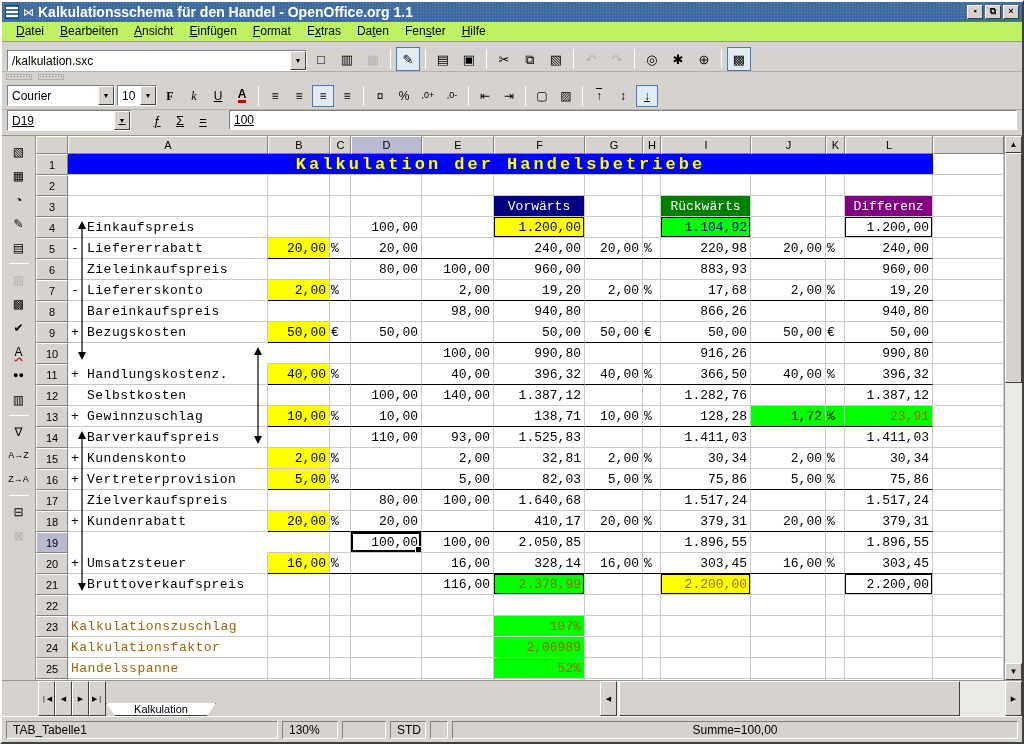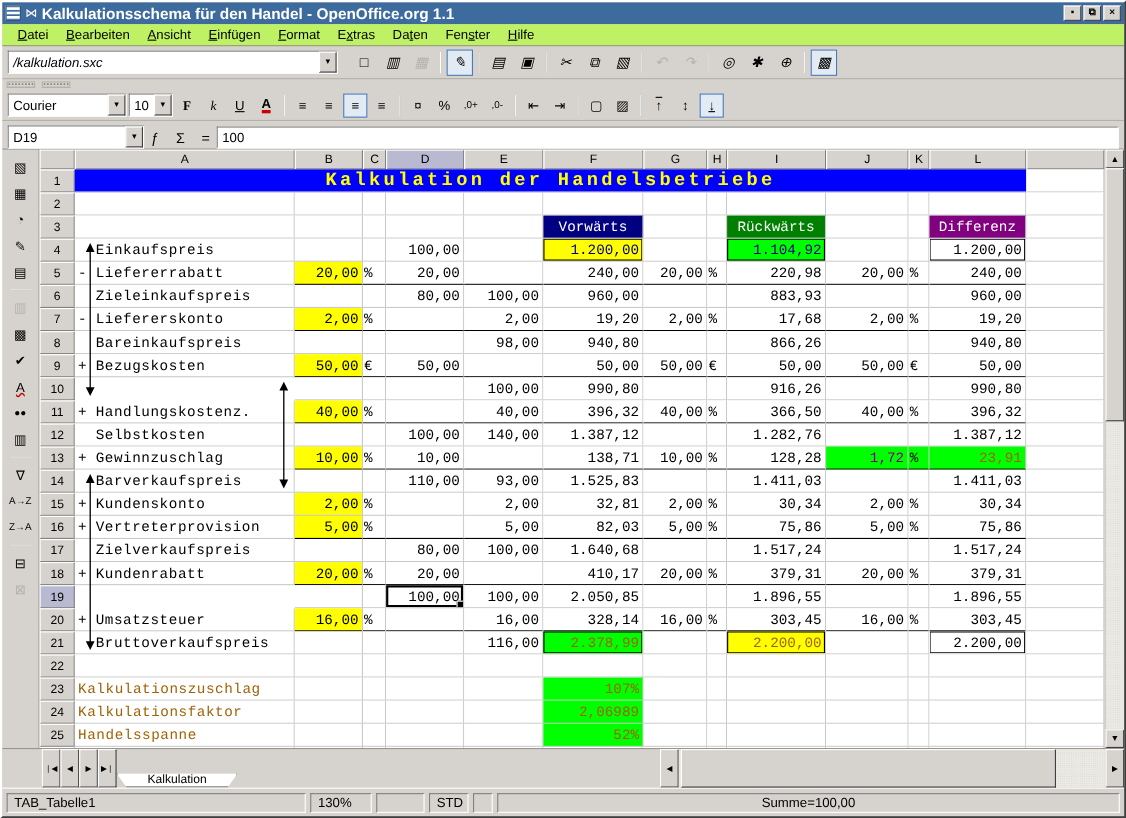--- a/index.html
+++ b/index.html
@@ -13,21 +13,21 @@
     background-image:linear-gradient(#3E6B9E 2px,transparent 2px);background-size:100% 4px;background-position:0 3px;}
   .pin-glyph{color:#fff;font-size:11px;line-height:14px;}
   .title-text{color:#fff;font-weight:bold;font-size:14px;flex:1;white-space:nowrap;overflow:hidden;}
   .tb-ctl{width:16px;height:14px;background:#D6D3CE;border:1px solid;border-color:#fff #404040 #404040 #fff;
     font-size:9px;line-height:11px;text-align:center;font-weight:bold;color:#000;cursor:default;}
   
   .menubar{flex:0 0 20px;display:flex;align-items:center;padding:0 6px;background:#bef264;border-bottom:1px solid #9a968f;}
   .menu-item{padding:2px 8px 3px 8px;white-space:nowrap;}
   .menu-item u{text-decoration:underline;}
   
-  .funcbar{flex:0 0 30px;display:flex;align-items:center;gap:12px;padding:0 5px;border-bottom:1px solid #b5b1aa;font-style:italic;}
+  .funcbar{flex:0 0 30px;display:flex;align-items:flex-end;gap:2px;padding:0 5px;border-bottom:1px solid #b5b1aa;}
   .combo{height:21px;background:#fff;border:1px solid;border-color:#808080 #fff #fff #808080;display:flex;align-items:center;}
   .combo .ctext{flex:1;padding:0 4px;font-size:12px;white-space:nowrap;overflow:hidden;}
   .combo .carrow{width:16px;height:100%;background:#D6D3CE;border:1px solid;border-color:#fff #404040 #404040 #fff;
     font-size:7px;text-align:center;line-height:17px;}
   .tbtn{width:24px;height:24px;display:flex;align-items:center;justify-content:center;border:1px solid transparent;
     font-size:13px;line-height:1;cursor:default;}
   .tbtn.pressed{border:1px solid #4A7AB5;background:#E2EAF4;}
   .tbtn.disabled{color:#9a968f;opacity:.55;}
   .tsep{width:1px;height:20px;background:#808080;border-right:1px solid #fff;margin:0 3px;}
   .gripstrip{flex:0 0 10px;display:flex;align-items:center;gap:6px;padding:0 4px;}
@@ -37,21 +37,21 @@
   .obtn{width:22px;height:22px;font-size:12px;}
   [data-name="bold-button"]{font-weight:bold;font-family:"Liberation Serif",serif;}
   [data-name="italic-button"]{font-style:italic;font-family:"Liberation Serif",serif;}
   [data-name="underline-button"]{text-decoration:underline;}
   [data-name="font-color-button"] .gl{border-bottom:3px solid #c00;font-weight:bold;}
   [data-name="autospellcheck-icon"]{text-decoration:underline wavy #c00;}
   [data-name="align-top-button"] .gl{text-decoration:overline;}
   [data-name="align-bottom-button"] .gl{text-decoration:underline;}
   .smallglyph{font-size:9px;}
   
-  .formulabar{flex:0 0 26px;display:flex;align-items:flex-end;gap:0;padding:0 5px;border-bottom:1px solid #9a968f;}
+  .formulabar{flex:0 0 26px;display:flex;align-items:flex-start;gap:16px;padding:0 5px;border-bottom:1px solid #9a968f;text-decoration:underline;}
   .fbtn{width:20px;height:20px;}
   .finput{flex:1;height:20px;border:1px solid;border-color:#808080 #fff #fff #808080;background:#fff;
     font-family:"Liberation Sans",sans-serif;font-size:12px;padding:0 4px;outline:none;}
   
   .workarea{flex:1;display:flex;overflow:hidden;}
   .maintoolbar{flex:0 0 34px;border-right:1px solid #9a968f;display:flex;flex-direction:column;align-items:center;
     padding-top:4px;gap:1px;overflow:hidden;}
   .mbtn{width:24px;height:23px;font-size:12px;}
   .msep{width:20px;height:1px;background:#808080;border-bottom:1px solid #fff;margin:3px 0;}
   .sheetwrap{flex:1;position:relative;overflow:hidden;background:#fff;}

